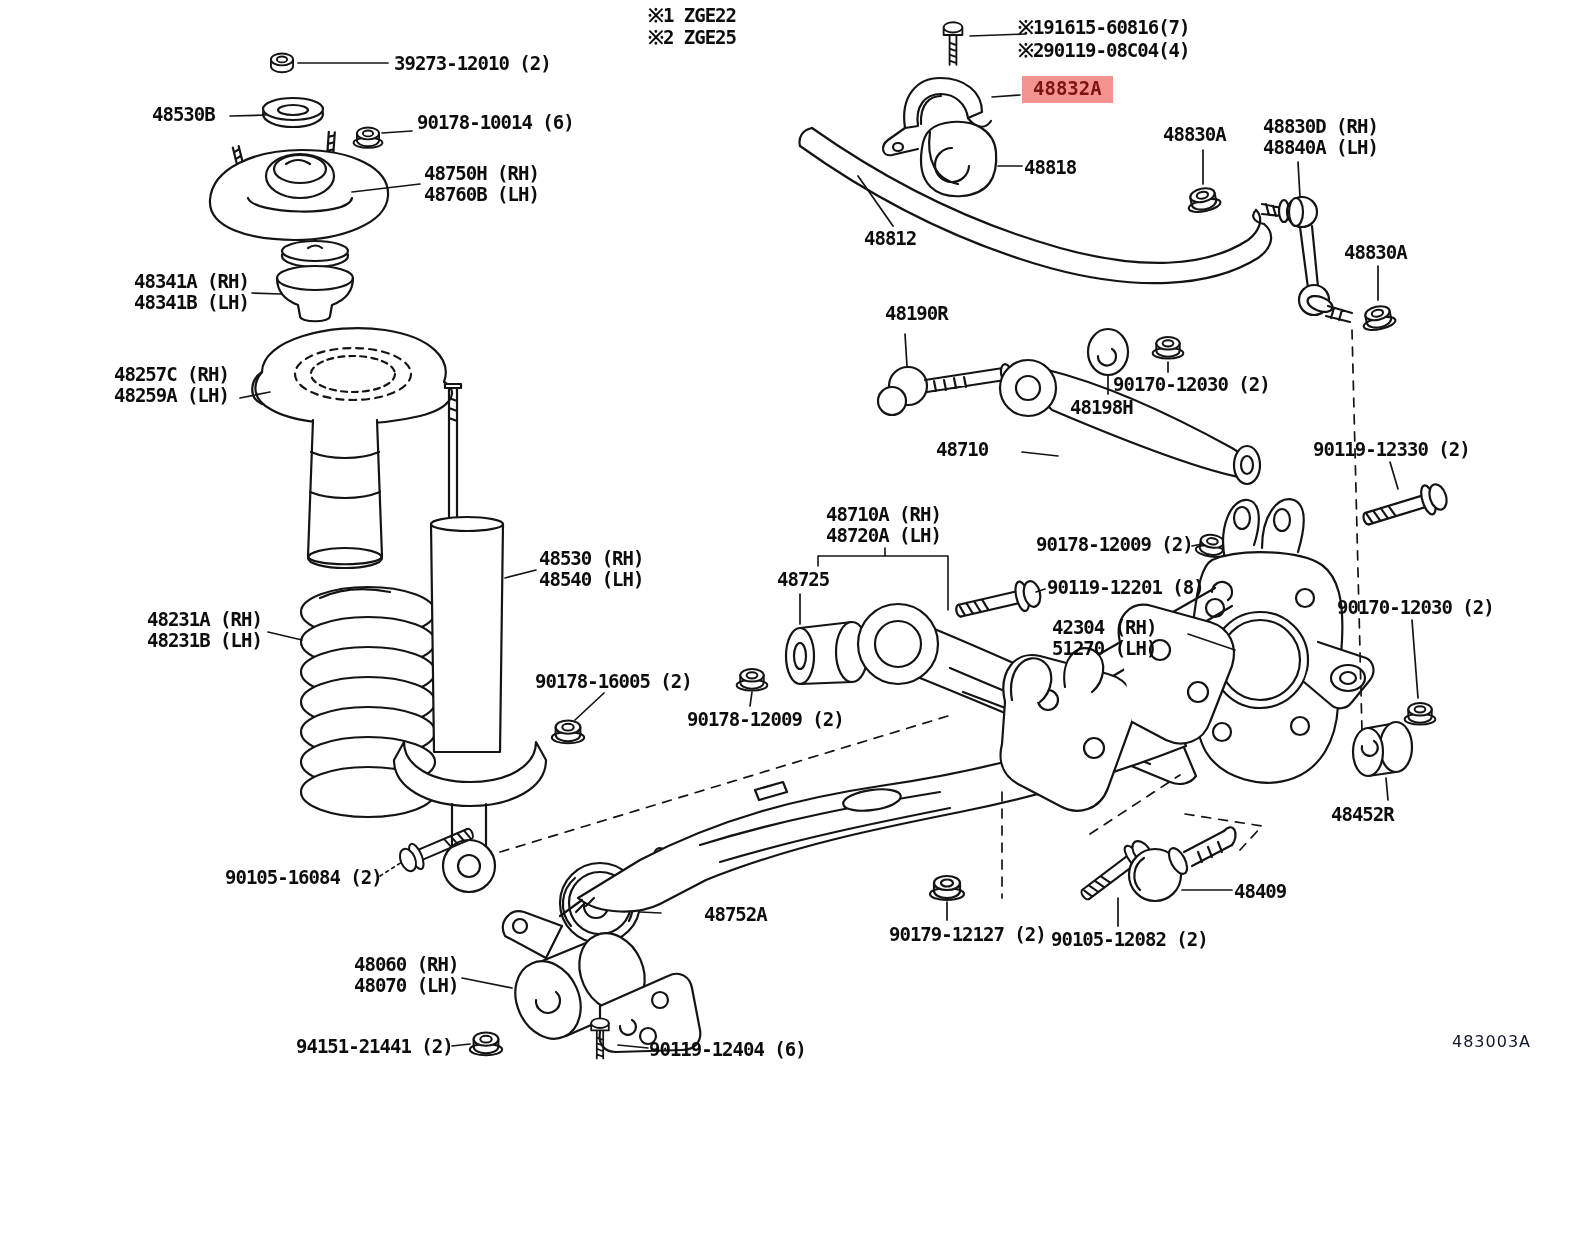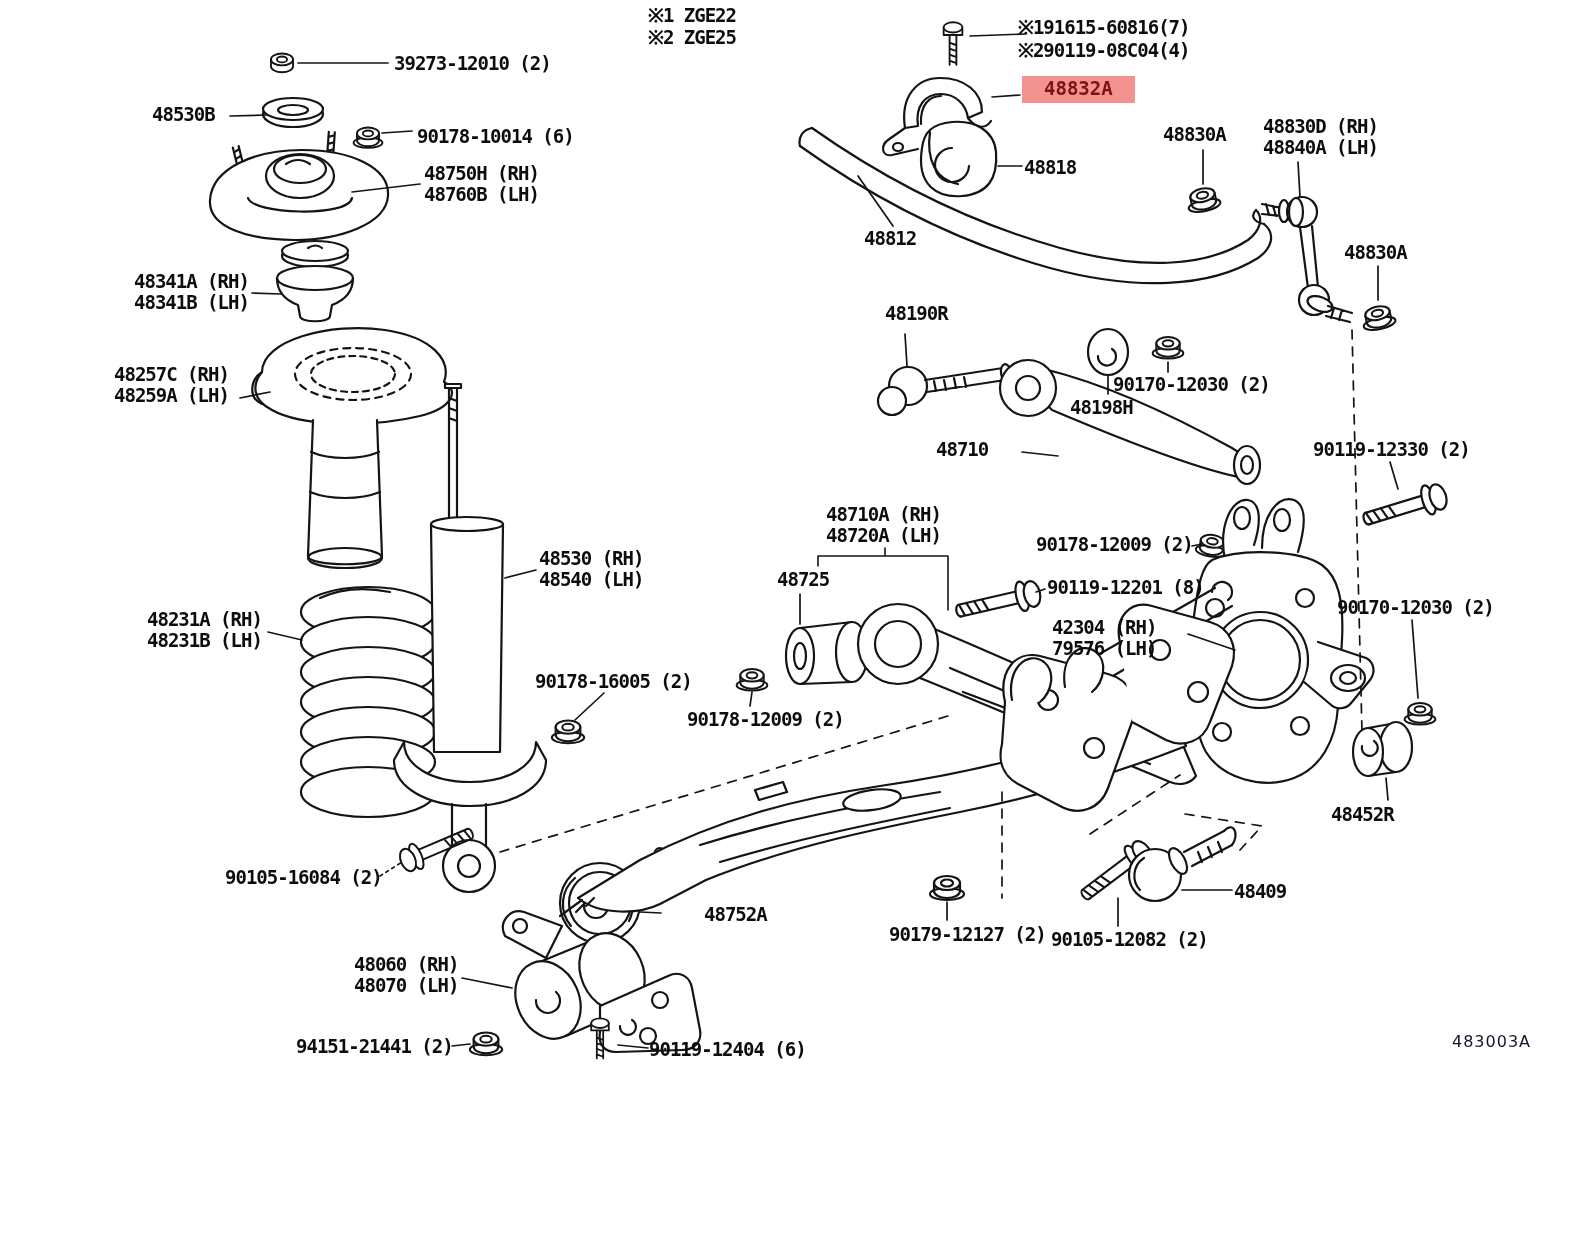--- a/index.html
+++ b/index.html
@@ -1,21 +1,21 @@
 <!DOCTYPE html>
 <html><head>
 <meta charset="utf-8">
 <style>
   html,body{margin:0;padding:0;background:#fff;}
   #stage{position:relative;width:1592px;height:1258px;background:#fff;overflow:hidden;
          font-family:"DejaVu Sans Mono", monospace;text-decoration:underline;}
   svg.art{position:absolute;left:0;top:0;}
   .lbl{position:absolute;font:bold 19px/21px "DejaVu Sans Mono", monospace;color:#0d0d0d;
        letter-spacing:-1px;white-space:pre-line;}
-  .lbl.hl{background:#F29390;color:#7D1315;padding:2px 22px 4px;letter-spacing:0;}
+  .lbl.hl{background:#F29390;color:#7D1315;padding:2px 11px 4px;letter-spacing:0;}
   .refcode{position:absolute;font:16px "DejaVu Sans", sans-serif;color:#0f172a;letter-spacing:1px;}
   .footer{position:absolute;left:0;top:1100px;width:1592px;height:158px;background:#626262;
           display:flex;align-items:center;}
   .footer .ft{font:70px "Liberation Sans", sans-serif;color:#FFFFFF;white-space:nowrap;
               transform:scaleX(0.85);transform-origin:left center;}
   .footer .ft:first-child{margin-left:287px;}
 </style>
 </head>
 <body>
 
@@ -340,21 +340,21 @@
       <line x1="1118" y1="898" x2="1118" y2="926"></line>
       <line x1="1182" y1="890" x2="1232" y2="890"></line>
     </g>
   </g>
 </svg>
 
 <div class="lbl" style="left:648px;top:5px">※1 ZGE22</div>
 <div class="lbl" style="left:648px;top:27px">※2 ZGE25</div>
 <div class="lbl" style="left:394px;top:53px">39273-12010 (2)</div>
 <div class="lbl" style="left:152px;top:104px">48530B</div>
-<div class="lbl" style="left:417px;top:126px">90178-10014 (6)</div>
+<div class="lbl" style="left:417px;top:112px">90178-10014 (6)</div>
 <div class="lbl" style="left:424px;top:163px">48750H (RH)
 48760B (LH)</div>
 <div class="lbl" style="left:134px;top:271px">48341A (RH)
 48341B (LH)</div>
 <div class="lbl" style="left:114px;top:364px">48257C (RH)
 48259A (LH)</div>
 <div class="lbl" style="left:147px;top:609px">48231A (RH)
 48231B (LH)</div>
 <div class="lbl" style="left:539px;top:548px">48530 (RH)
 48540 (LH)</div>
@@ -378,21 +378,21 @@
 <div class="lbl" style="left:1113px;top:374px">90170-12030 (2)</div>
 <div class="lbl" style="left:1070px;top:397px">48198H</div>
 <div class="lbl" style="left:936px;top:439px">48710</div>
 <div class="lbl" style="left:1313px;top:439px">90119-12330 (2)</div>
 <div class="lbl" style="left:826px;top:504px">48710A (RH)
 48720A (LH)</div>
 <div class="lbl" style="left:777px;top:569px">48725</div>
 <div class="lbl" style="left:1036px;top:534px">90178-12009 (2)</div>
 <div class="lbl" style="left:1047px;top:577px">90119-12201 (8)</div>
 <div class="lbl" style="left:1052px;top:617px">42304 (RH)
-79576 (LH)</div>
+51270 (LH)</div>
 <div class="lbl" style="left:1337px;top:597px">90170-12030 (2)</div>
 <div class="lbl" style="left:687px;top:709px">90178-12009 (2)</div>
 <div class="lbl" style="left:1331px;top:804px">48452R</div>
 <div class="lbl" style="left:889px;top:924px">90179-12127 (2)</div>
 <div class="lbl" style="left:1051px;top:929px">90105-12082 (2)</div>
 <div class="lbl" style="left:1234px;top:881px">48409</div>
 
 <div class="refcode" style="left:1452px;top:1032px">483003A</div>
 
 

